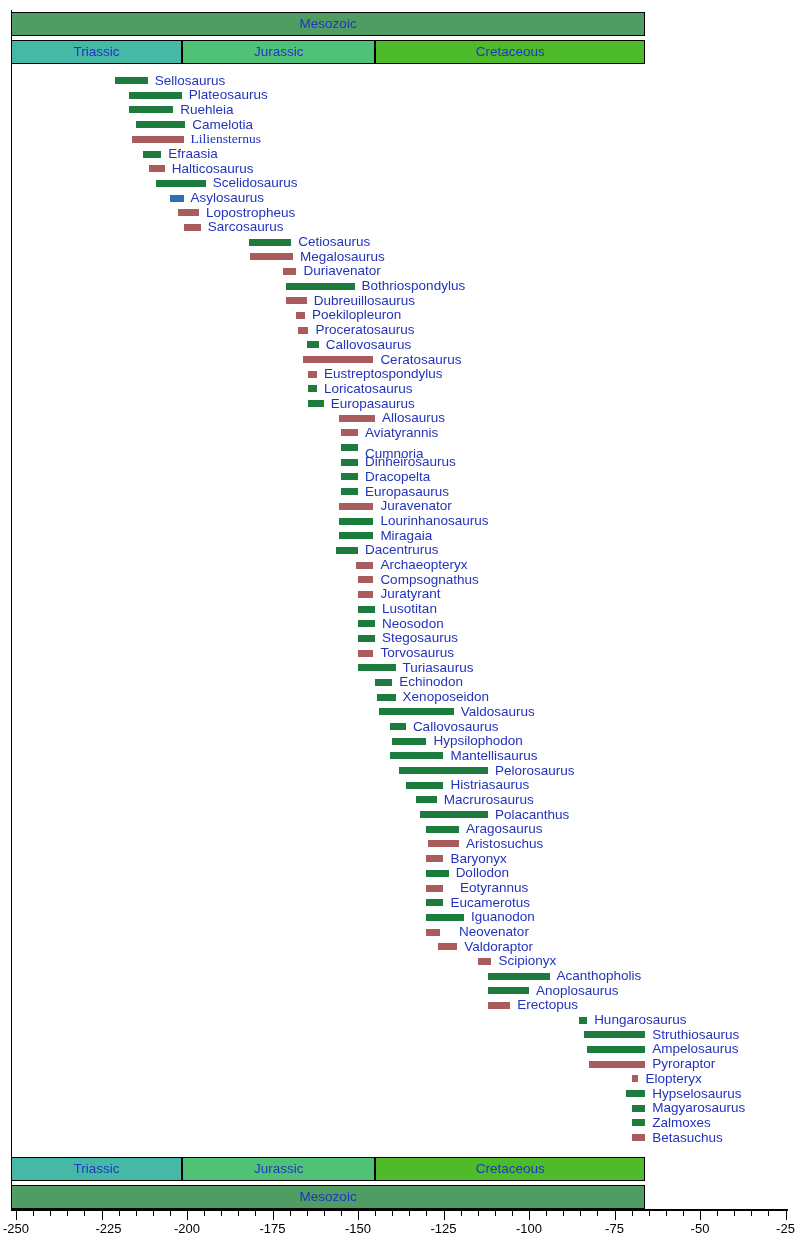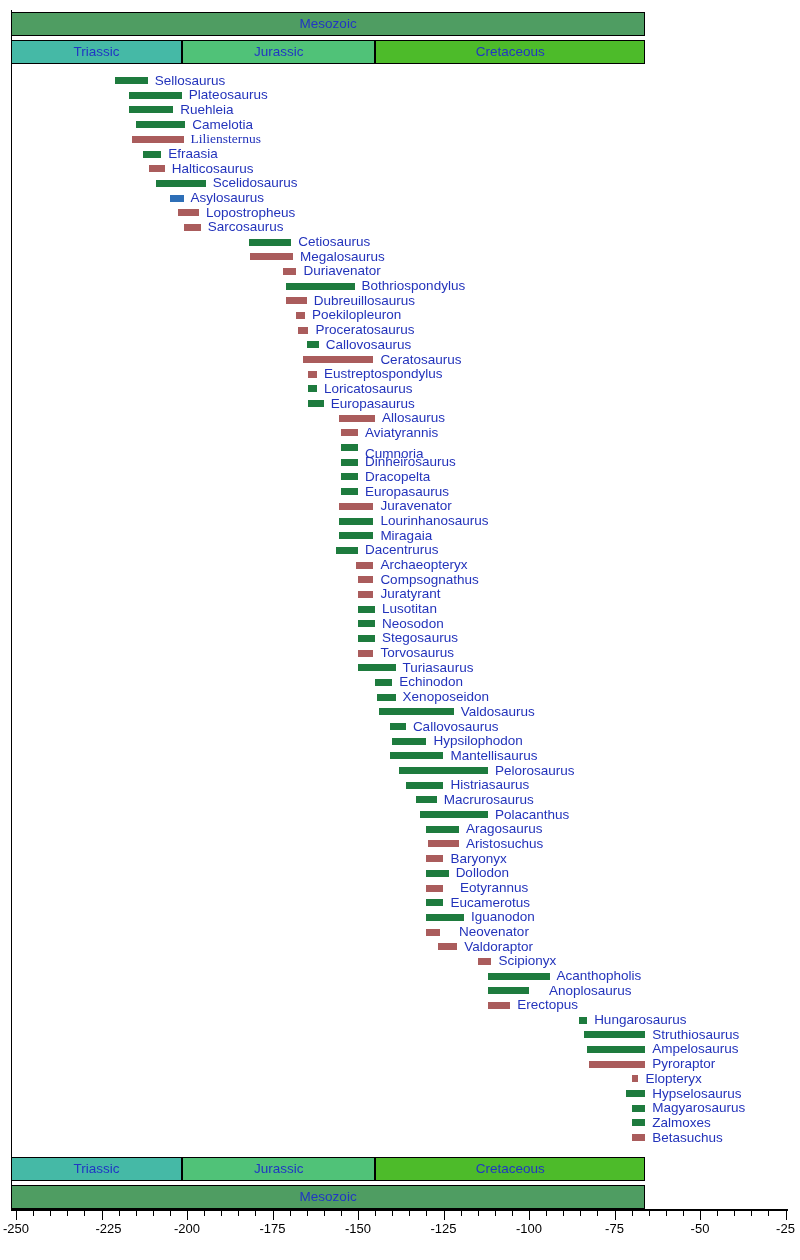--- a/index.html
+++ b/index.html
@@ -174,21 +174,21 @@
     <div class="taxon-label" style="left: 471.02px; top: 910.36px;">Iguanodon</div>
     <div class="taxon-bar" style="left: 426.4px; top: 928.54px; width: 13.68px; background: rgb(170, 92, 92);"></div>
     <div class="taxon-label" style="left: 447.08px; top: 925.04px; margin-left: 12px;">Neovenator</div>
     <div class="taxon-bar" style="left: 438.37px; top: 943.22px; width: 18.81px; background: rgb(170, 92, 92);"></div>
     <div class="taxon-label" style="left: 464.18px; top: 939.72px;">Valdoraptor</div>
     <div class="taxon-bar" style="left: 477.7px; top: 957.9px; width: 13.68px; background: rgb(170, 92, 92);"></div>
     <div class="taxon-label" style="left: 498.38px; top: 954.4px;">Scipionyx</div>
     <div class="taxon-bar" style="left: 487.96px; top: 972.58px; width: 61.56px; background: rgb(30, 123, 62);"></div>
     <div class="taxon-label" style="left: 556.52px; top: 969.08px;">Acanthopholis</div>
     <div class="taxon-bar" style="left: 487.96px; top: 987.26px; width: 41.04px; background: rgb(30, 123, 62);"></div>
-    <div class="taxon-label" style="left: 536px; top: 983.76px; margin-left: 13px;">Anoplosaurus</div>
+    <div class="taxon-label" style="left: 536px; top: 983.76px;">Anoplosaurus</div>
     <div class="taxon-bar" style="left: 487.96px; top: 1001.94px; width: 22.23px; background: rgb(170, 92, 92);"></div>
     <div class="taxon-label" style="left: 517.19px; top: 998.44px;">Erectopus</div>
     <div class="taxon-bar" style="left: 578.59px; top: 1016.62px; width: 8.55px; background: rgb(30, 123, 62);"></div>
     <div class="taxon-label" style="left: 594.14px; top: 1013.12px;">Hungarosaurus</div>
     <div class="taxon-bar" style="left: 583.72px; top: 1031.3px; width: 61.56px; background: rgb(30, 123, 62);"></div>
     <div class="taxon-label" style="left: 652.28px; top: 1027.8px;">Struthiosaurus</div>
     <div class="taxon-bar" style="left: 587.14px; top: 1045.98px; width: 58.14px; background: rgb(30, 123, 62);"></div>
     <div class="taxon-label" style="left: 652.28px; top: 1042.48px;">Ampelosaurus</div>
     <div class="taxon-bar" style="left: 588.85px; top: 1060.66px; width: 56.43px; background: rgb(170, 92, 92);"></div>
     <div class="taxon-label" style="left: 652.28px; top: 1057.16px;">Pyroraptor</div>

